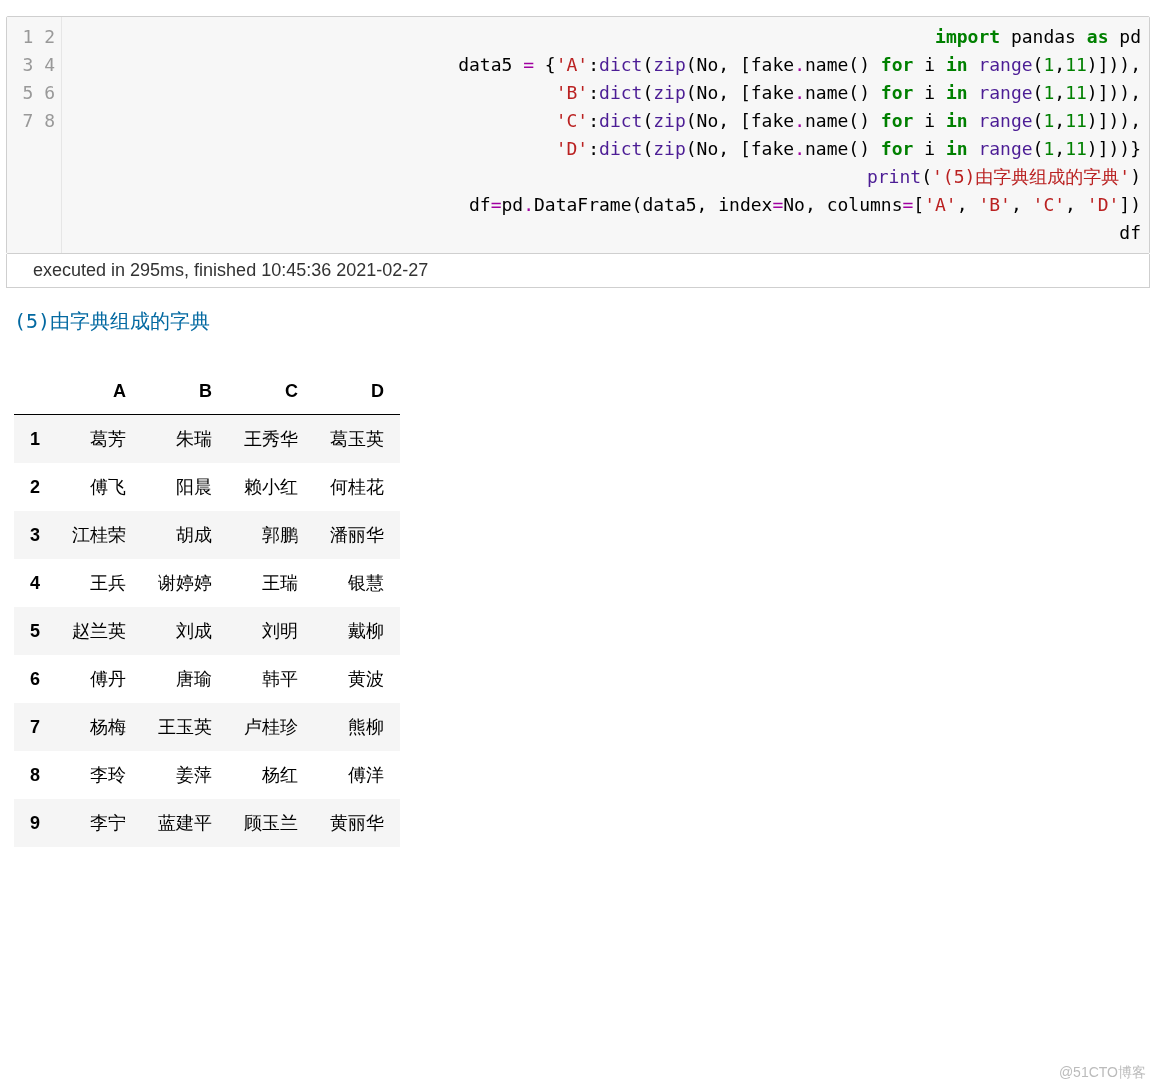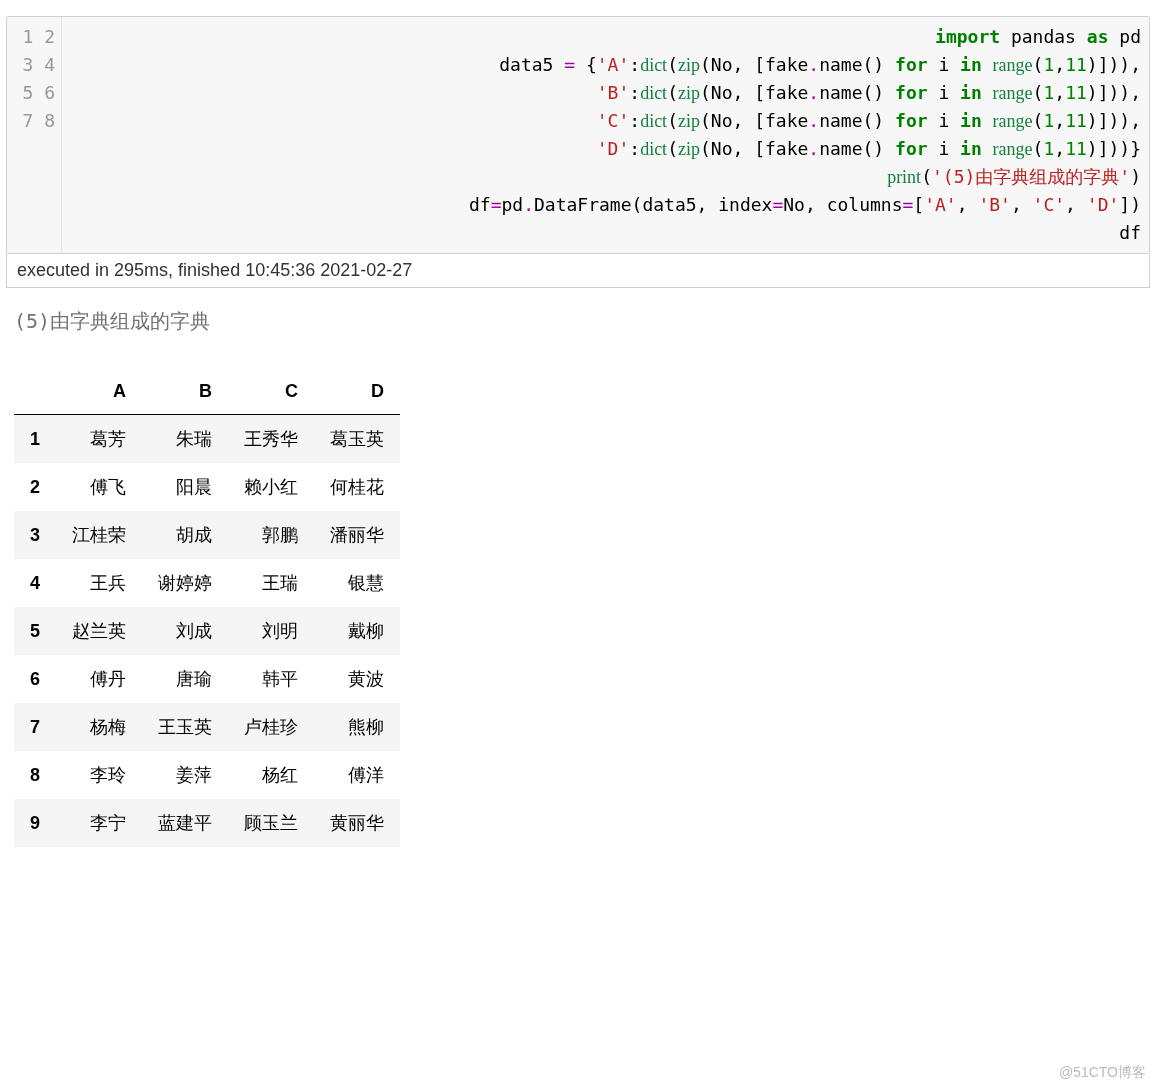--- a/index.html
+++ b/index.html
@@ -38,39 +38,39 @@
     border-left: 1px solid #e6e6e6;
     font-family: Menlo, Monaco, Consolas, monospace;
     font-size: 18px;
     line-height: 28px;
     white-space: pre;
     overflow-x: auto;
     text-align: right;
   }
   .tok-kw   { color: #008000; font-weight: bold; }
   .tok-str  { color: #ba2121; }
-  .tok-func { color: #15803d; font-family: Liberation Serif, serif; }
+  .tok-func { color: #4c1d95; }
   .tok-op   { color: #a000a0; }
   .tok-num  { color: #008000; }
   .tok-name { color: #000; }
   .exec-bar {
-    padding: 6px 10px;
+    padding: 6px 26px;
     margin: 0 6px;
     border-left: 1px solid #cfcfcf;
     border-right: 1px solid #cfcfcf;
     border-bottom: 1px solid #cfcfcf;
     background: #fff;
     font-size: 18px;
     color: #333;
   }
   .output-text {
     padding: 20px 10px 4px 14px;
     font-family: Menlo, Monaco, Consolas, "PingFang SC", "Microsoft YaHei", monospace;
     font-size: 20px;
-    color: #737373;
+    color: #0369a1;
   }
   .df-wrap {
     padding: 30px 10px 10px 14px;
   }
   table.df {
     border-collapse: collapse;
     font-size: 18px;
     font-family: "Helvetica Neue", Arial, "PingFang SC", "Microsoft YaHei", sans-serif;
   }
   table.df th, table.df td {

